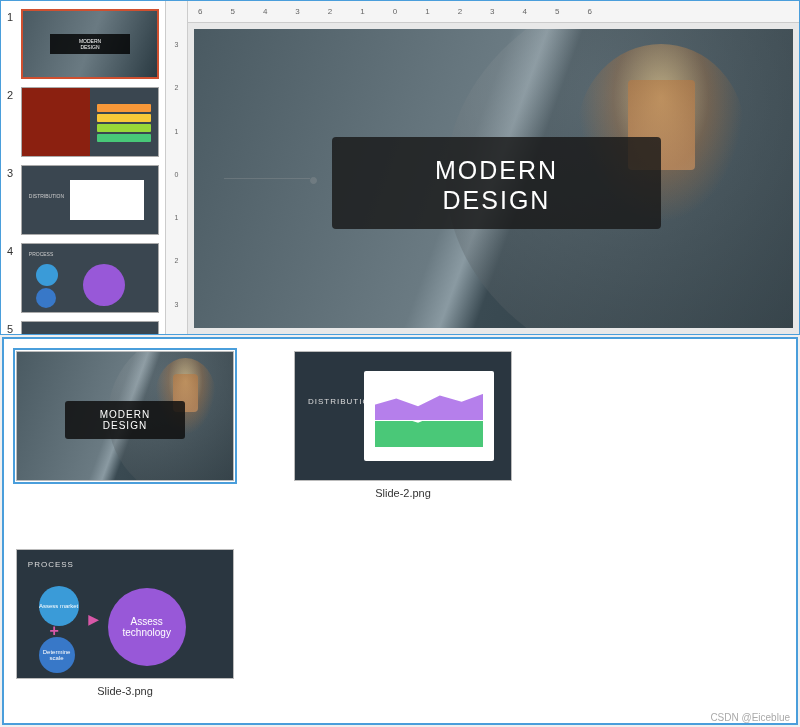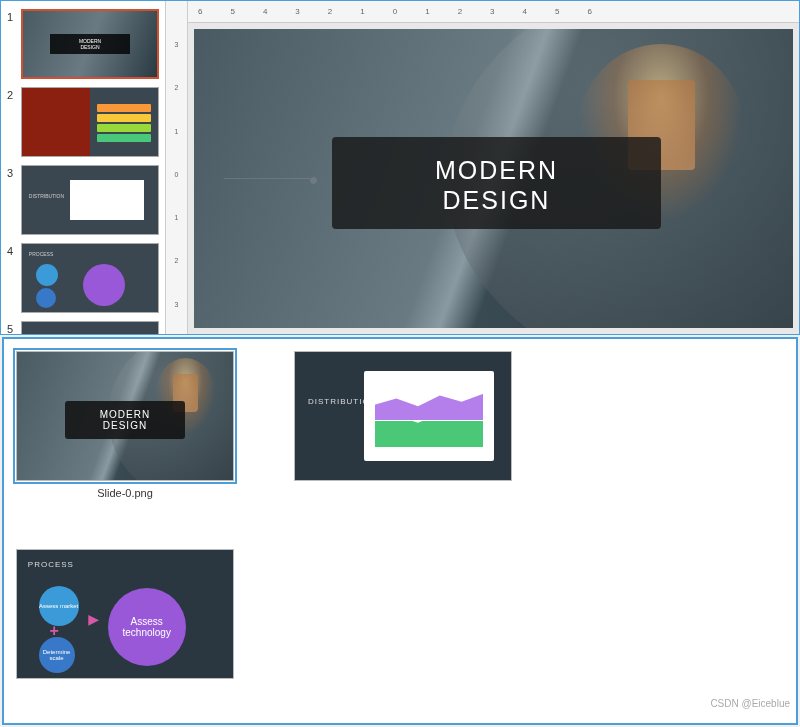--- a/index.html
+++ b/index.html
@@ -56,21 +56,21 @@
   .mini-area2 { position:absolute; left:8%; right:8%; bottom:45%; height:35%; background:#a868e8; clip-path: polygon(0 50%, 20% 30%, 40% 55%, 60% 20%, 80% 40%, 100% 15%, 100% 100%, 0 100%); opacity:0.85; }
   
   .mini-s4-lbl { position:absolute; left:5%; top:8%; color:#ddd; font-size:8px; letter-spacing:1px; }
   .mini-circ { position:absolute; border-radius:50%; display:flex; align-items:center; justify-content:center; color:#fff; font-size:6px; text-align:center; }
   .mini-c1 { left:10%; top:28%; width:40px; height:40px; background:#3a9bd8; }
   .mini-c2 { left:10%; top:68%; width:36px; height:36px; background:#3878c8; }
   .mini-c3 { left:42%; top:30%; width:78px; height:78px; background:#9858d8; font-size:10px; }
   .mini-plus { position:absolute; left:15%; top:56%; color:#d858a8; font-size:16px; font-weight:bold; }
   .mini-arrow { position:absolute; left:33%; top:48%; color:#d858a8; font-size:14px; }
   
-  .watermark { position: fixed; right: 10px; bottom: 18px; font-size: 10px; color: #aaa; }
+  .watermark { position: fixed; right: 10px; bottom: 4px; font-size: 10px; color: #aaa; }
   
   
   .tb-bg { position:absolute; inset:0; background: linear-gradient(110deg, #4a5a62, #6a7a82 50%, #2a3a42); }
   .tb-title { position:absolute; left:20%; top:35%; width:60%; background:rgba(0,0,0,0.8); color:#fff; font-size:5px; text-align:center; padding:4px 2px; }
   .tb-s2l { position:absolute; left:0; top:0; width:50%; height:100%; background:#8b2010; }
   .tb-s2r { position:absolute; right:5%; top:20%; width:40%; }
   .tb-btn { height:8px; margin:2px 0; border-radius:1px; }
   .tb-s3c { position:absolute; right:10%; top:20%; width:55%; height:60%; background:#fff; }
   .tb-s3l { position:absolute; left:5%; top:40%; color:#ccc; font-size:5px; }
   .tb-s4l { position:absolute; left:5%; top:10%; color:#ccc; font-size:5px; }
@@ -169,41 +169,42 @@
 
     <div class="grid-item selected">
       <div class="grid-thumb">
         <div class="gradient-bg"></div>
         <div class="curve"></div>
         <div class="bulb"></div>
         <div class="mini-title-box">
           <div class="mini-title"><span>MODERN</span><br><span>DESIGN</span></div>
         </div>
       </div>
-      <div class="grid-label">Slide-0.png</div>
     </div>
 
 
     <div class="grid-item">
       <div class="grid-thumb">
         <div class="mini-s3-lbl">DISTRIBUTION</div>
         <div class="mini-chart">
           <div class="mini-area1"></div>
           <div class="mini-area2"></div>
         </div>
       </div>
+      <div class="grid-label">Slide-2.png</div>
     </div>
 
     <div class="grid-item">
       <div class="grid-thumb">
         <div class="mini-s4-lbl">PROCESS</div>
         <div class="mini-circ mini-c1">Assess market</div>
         <div class="mini-plus">+</div>
         <div class="mini-circ mini-c2">Determine scale</div>
         <div class="mini-arrow">▶</div>
         <div class="mini-circ mini-c3">Assess technology</div>
       </div>
+      <div class="grid-label">Slide-3.png</div>
     </div>
 
   </div>
 </div>
 
 <div class="watermark">CSDN @Eiceblue</div>
 
 </body></html>

